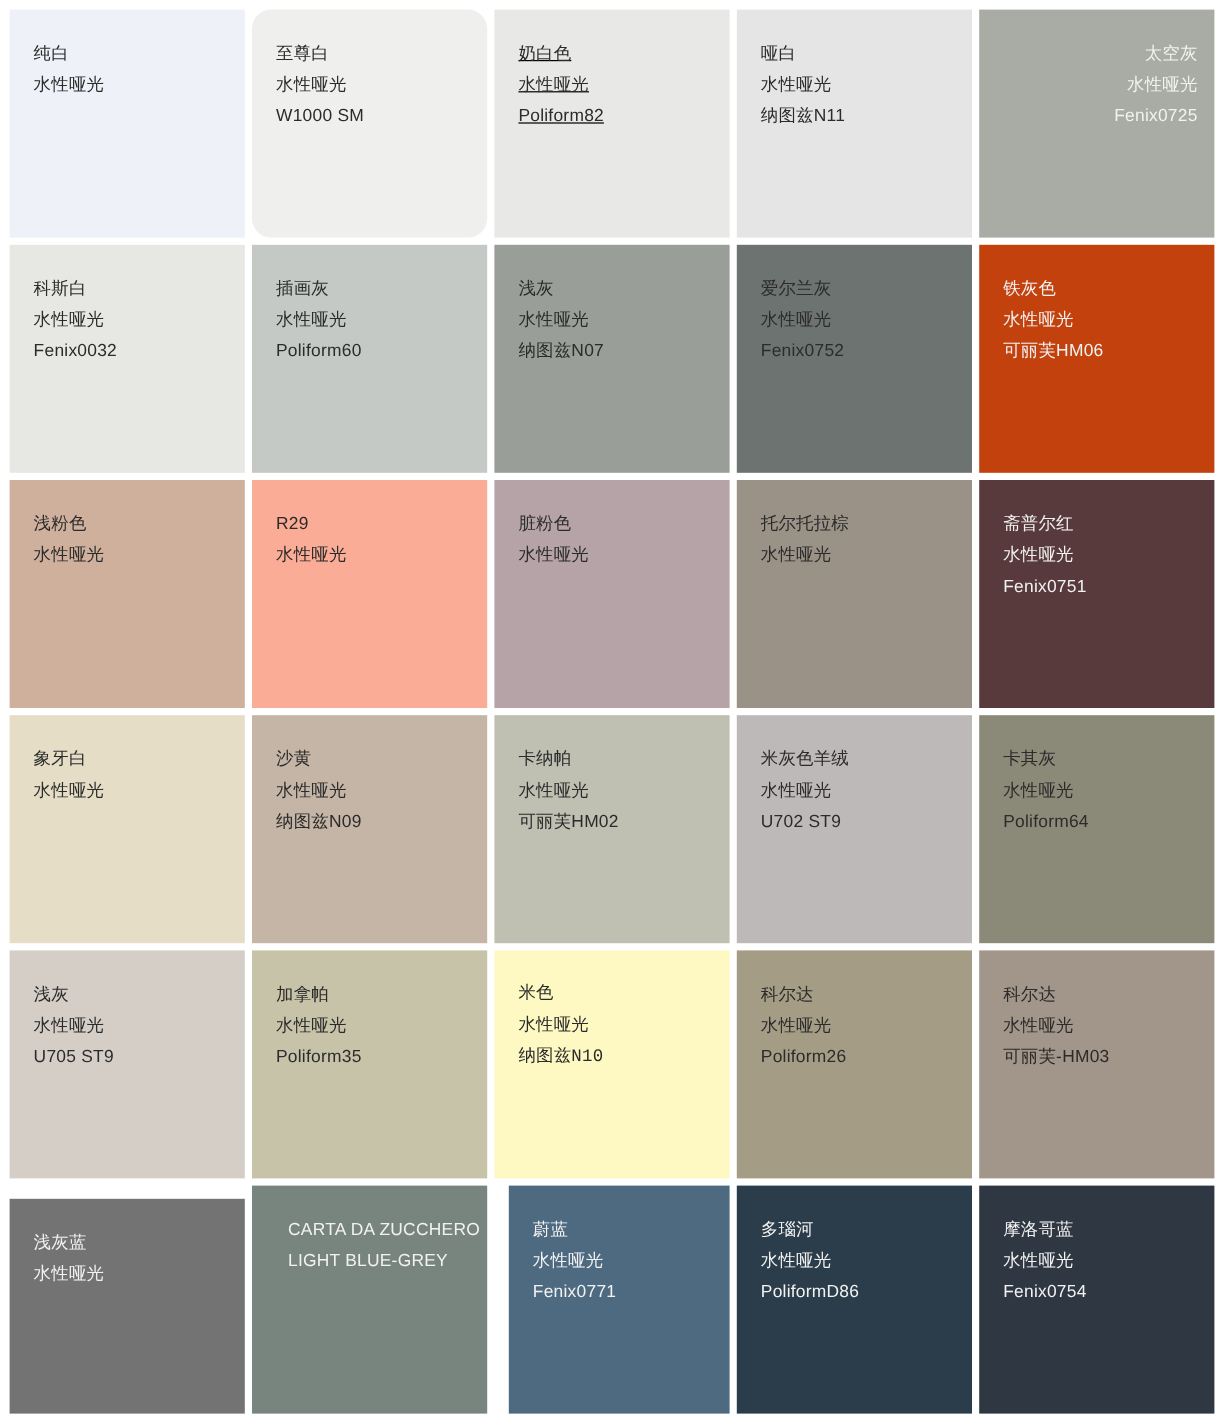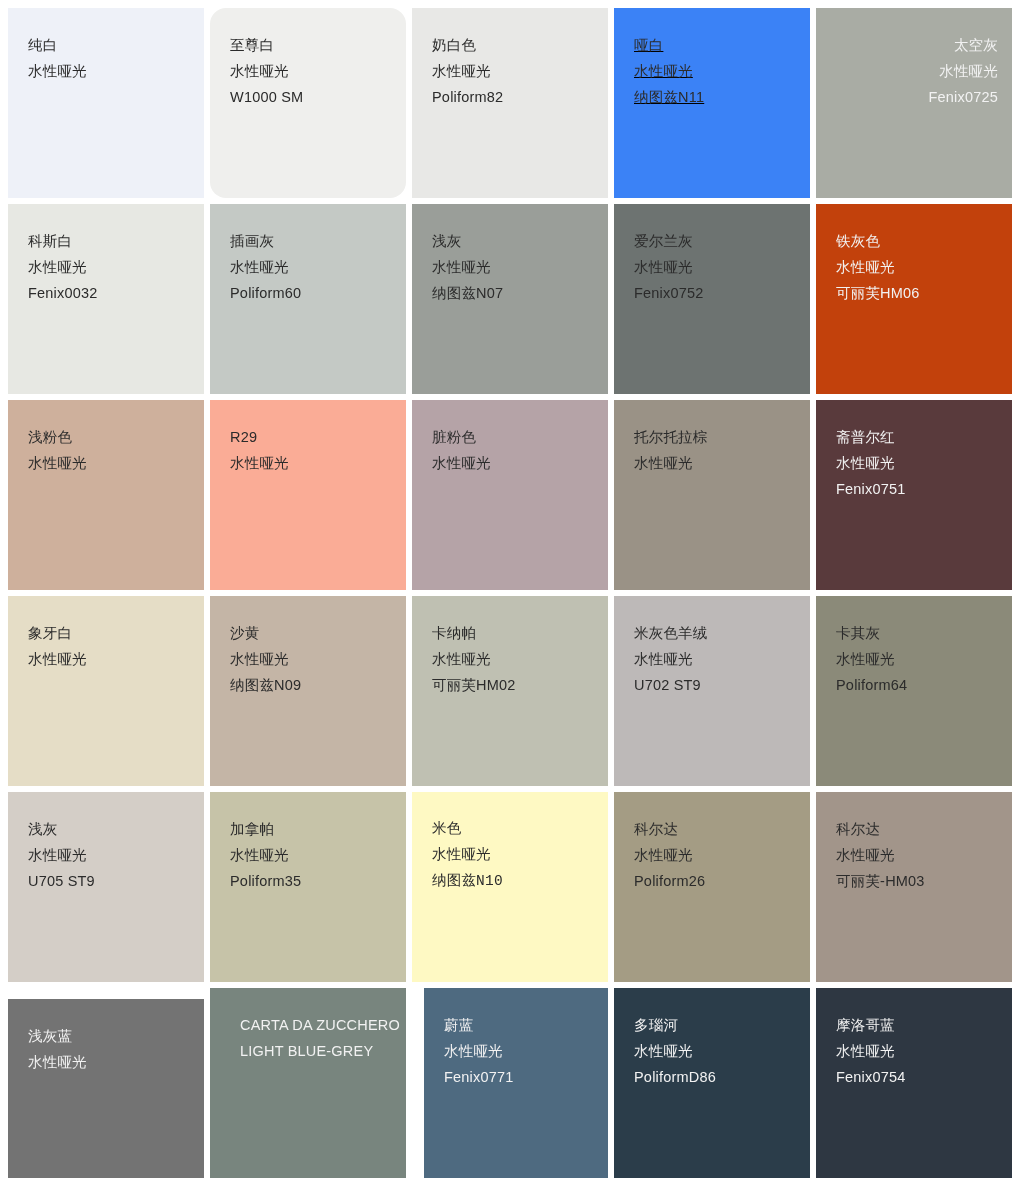--- a/index.html
+++ b/index.html
@@ -55,28 +55,28 @@
         <div class="swatch-line">水性哑光</div>
       </div>
     </div>
     <div class="swatch text-dark" style="background: rgb(239, 239, 237); border-radius: 16px;">
       <div class="swatch-lines">
         <div class="swatch-line">至尊白</div>
         <div class="swatch-line">水性哑光</div>
         <div class="swatch-line">W1000 SM</div>
       </div>
     </div>
-    <div class="swatch text-dark" style="background: rgb(232, 232, 230);">
+    <div class="swatch text-dark" style="background: rgb(232, 232, 230); text-decoration: underline;">
       <div class="swatch-lines">
         <div class="swatch-line">奶白色</div>
         <div class="swatch-line">水性哑光</div>
         <div class="swatch-line">Poliform82</div>
       </div>
     </div>
-    <div class="swatch text-dark" style="background: #3b82f6; text-decoration: underline;">
+    <div class="swatch text-dark" style="background: #e5e5e5;">
       <div class="swatch-lines">
         <div class="swatch-line">哑白</div>
         <div class="swatch-line">水性哑光</div>
         <div class="swatch-line">纳图兹N11</div>
       </div>
     </div>
     <div class="swatch text-light" style="background: rgb(169, 172, 164); text-align: right;">
       <div class="swatch-lines">
         <div class="swatch-line">太空灰</div>
         <div class="swatch-line">水性哑光</div>

